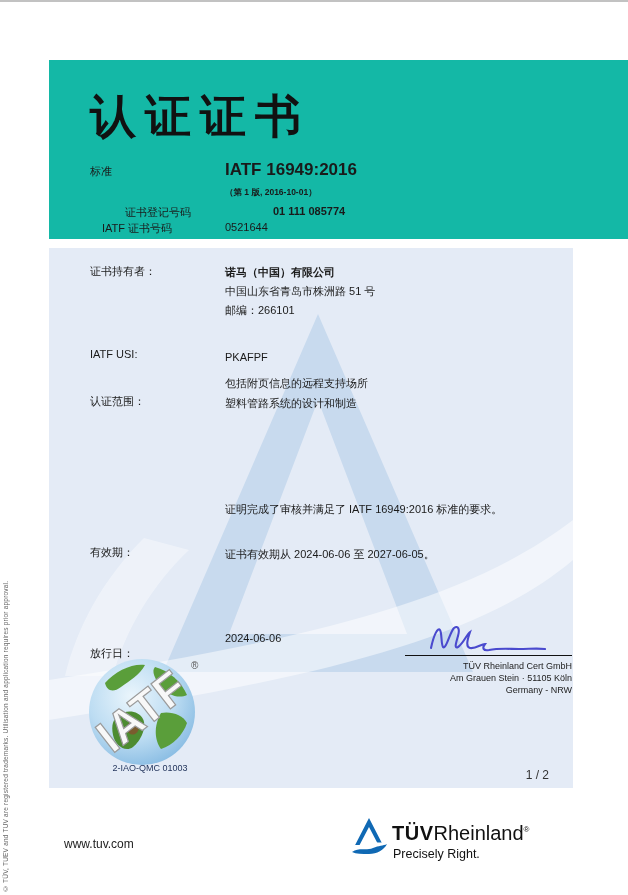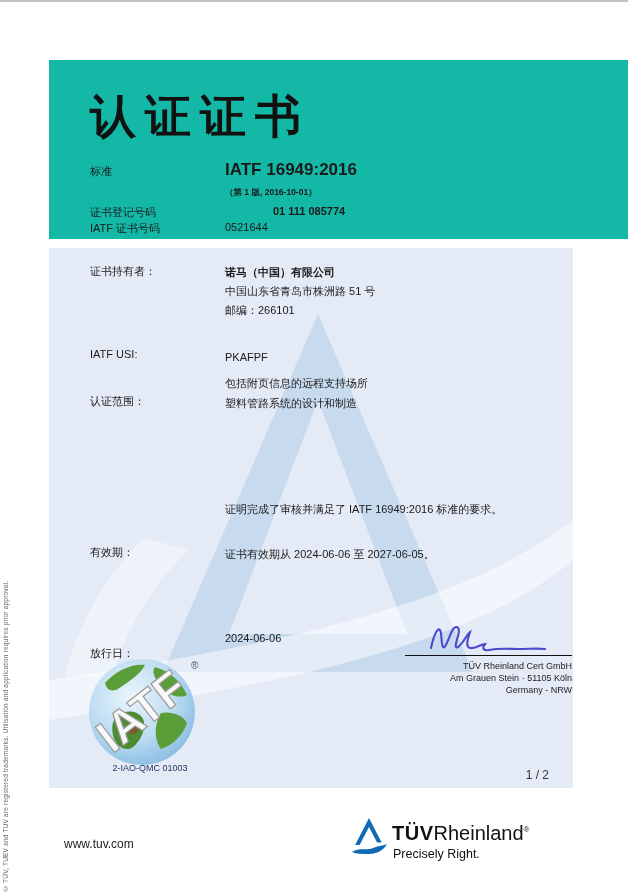--- a/index.html
+++ b/index.html
@@ -51,24 +51,24 @@
 
   <div class="side-note">© TÜV, TUEV and TUV are registered trademarks. Utilisation and application requires prior approval.</div>
 
   <div class="header-panel">
     <div class="cert-title">认证证书</div>
 
     <div class="hrow-label" style="top:104px;">标准</div>
     <div class="hrow-value std-value" style="top:100px;">IATF 16949:2016</div>
     <div class="std-edition">（第 1 版, 2016-10-01）</div>
 
-    <div class="hrow-label" style="top:145px;">证书登记号码</div>
+    <div class="hrow-label" style="top:145px;margin-left:35px;">证书登记号码</div>
     <div class="hrow-value bold" style="top:145px;padding-left:48px;">01 111 085774</div>
 
-    <div class="hrow-label" style="top:161px;">IATF 证书号码</div>
+    <div class="hrow-label" style="top:161px;margin-left:12px;">IATF 证书号码</div>
     <div class="hrow-value" style="top:161px;">0521644</div>
   </div>
 
   <div class="body-panel">
 
     <svg class="deco" width="524" height="540" viewBox="0 0 524 540">
       <path fill="#c8daee" fill-rule="evenodd" d="M269,66 L424,424 L114,424 Z  M269,152 L358,386 L180,386 Z"></path>
       <path fill="#ffffff" opacity="0.5" d="M524,272 C420,352 260,392 0,432 L0,472 C260,432 430,392 524,312 Z"></path>
       <path fill="#ffffff" opacity="0.38" d="M95,290 C55,330 28,378 16,428 L64,428 C76,382 104,336 140,302 Z"></path>
     </svg>

